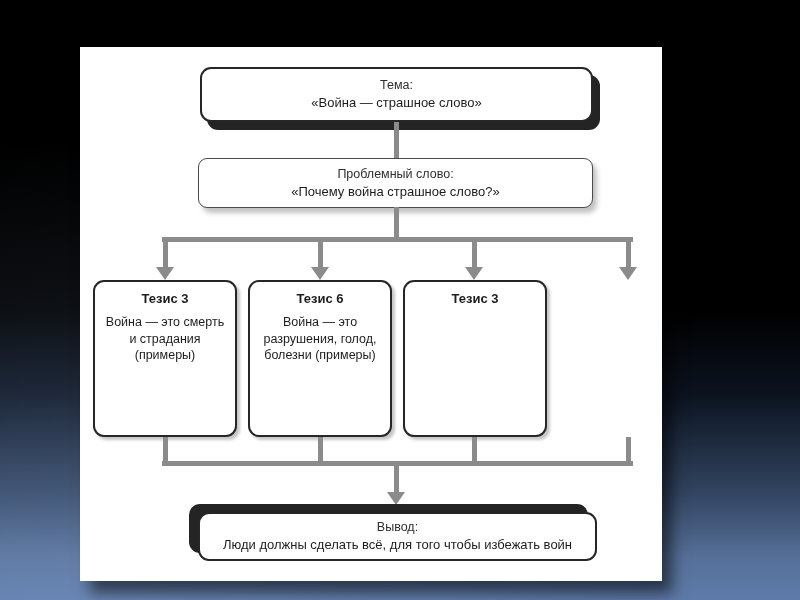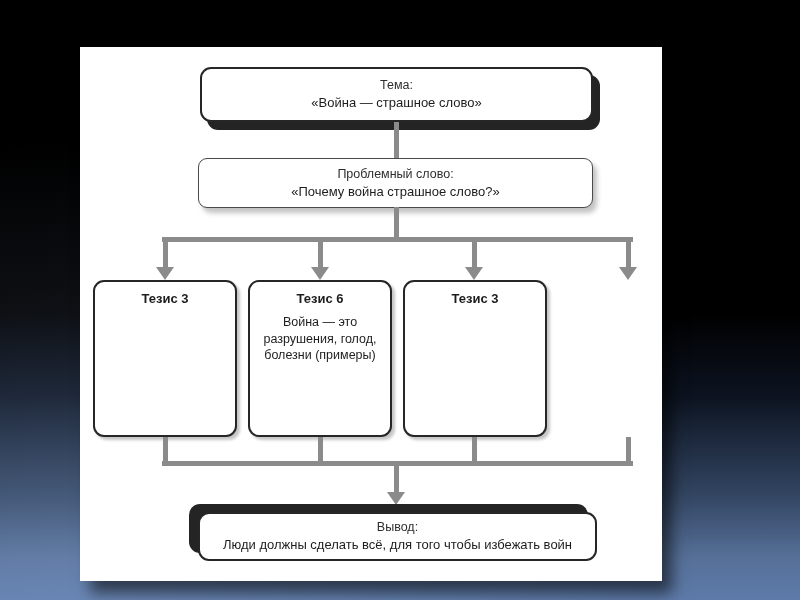--- a/index.html
+++ b/index.html
@@ -95,20 +95,21 @@
     <div class="conn v" style="left:238px;top:194px;height:27px;"></div>
     <div class="conn v" style="left:392px;top:194px;height:27px;"></div>
     <div class="conn v" style="left:546px;top:194px;height:27px;"></div>
     <div class="arrowhead" style="left:76px;top:220px;"></div>
     <div class="arrowhead" style="left:231px;top:220px;"></div>
     <div class="arrowhead" style="left:385px;top:220px;"></div>
     <div class="arrowhead" style="left:539px;top:220px;"></div>
 
     <div class="node thesis t1">
       <div class="heading">Тезис 3</div>
+      <div class="body">Война — это смерть и страдания (примеры)</div>
     </div>
     <div class="node thesis t2">
       <div class="heading">Тезис 6</div>
       <div class="body">Война — это разрушения, голод, болезни (примеры)</div>
     </div>
     <div class="node thesis t3">
       <div class="heading">Тезис 3</div>
     </div>
 
     <div class="conn v" style="left:83px;top:390px;height:27px;"></div>

